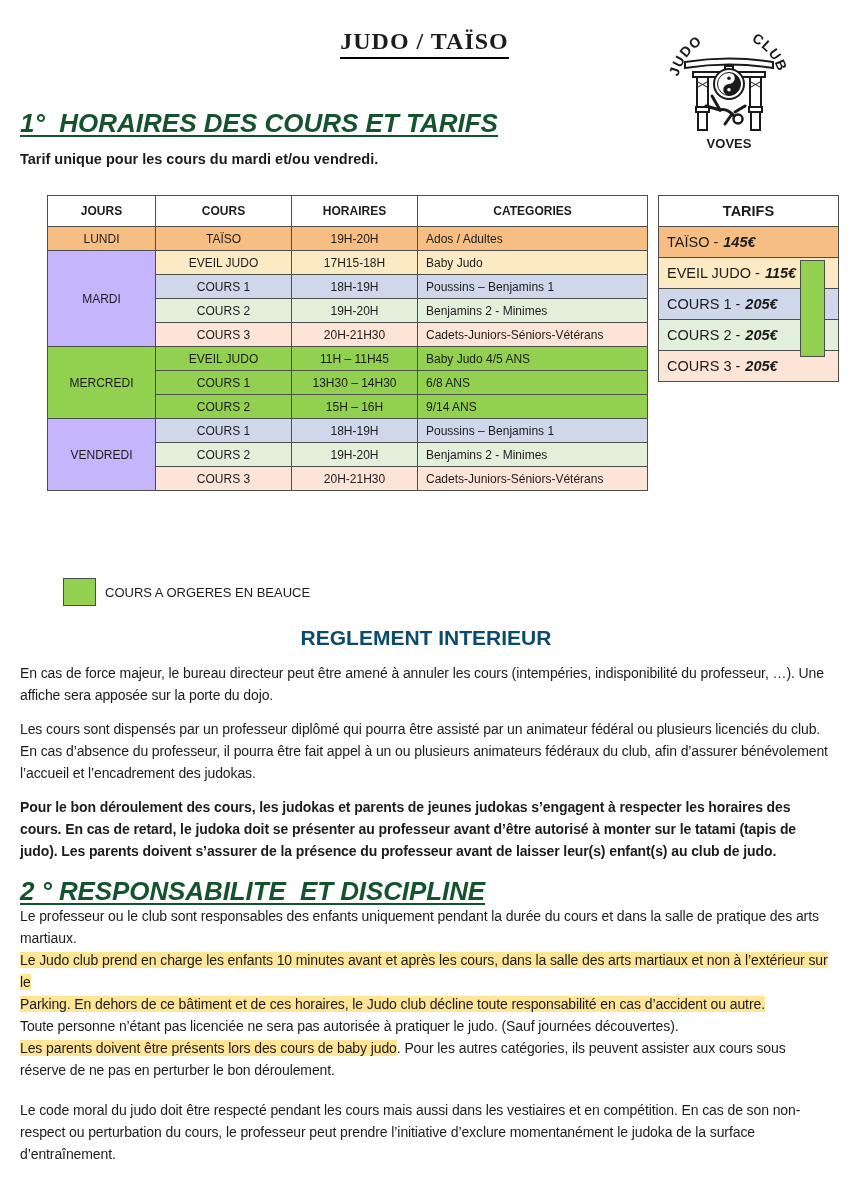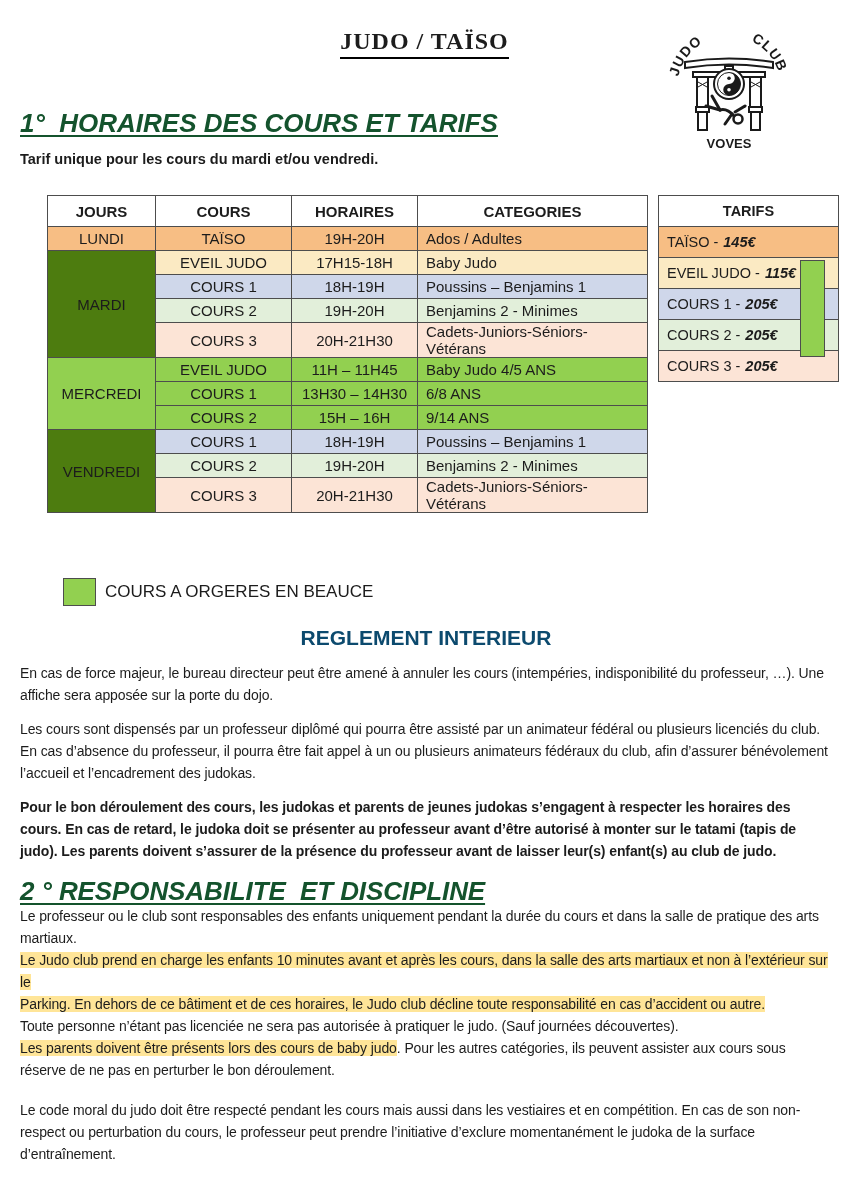--- a/index.html
+++ b/index.html
@@ -36,21 +36,21 @@
     text-decoration-thickness:1.5px;
     white-space:pre-wrap;
   }
   .h-sec1 { position:absolute; left:20px; top:108px; }
 
   .intro { position:absolute; left:20px; top:151px; font-weight:bold; font-size:14.5px; }
 
   
   table.sched {
     position:absolute; left:47px; top:195px;
-    border-collapse:collapse; font-size:15px;
+    border-collapse:collapse; font-size:12px;
     table-layout:fixed;
   }
   table.sched th, table.sched td {
     border:1.5px solid #4d4d4d;
     text-align:center; vertical-align:middle;
     padding:0 4px; overflow:hidden;
   }
   table.sched th { height:31px; font-weight:bold; background:#ffffff; }
   table.sched td { height:24px; }
   table.sched td.cat { text-align:left; padding-left:8px; }
@@ -73,26 +73,26 @@
     background:#92D050; border:1.5px solid #4d4d4d;
   }
 
   
   .c-or   { background:#F7BE84; }
   .c-cream{ background:#FBEAC3; }
   .c-bg   { background:#CFD7EA; }
   .c-gl   { background:#E2EFDA; }
   .c-pe   { background:#FCE4D6; }
   .c-gr   { background:#92D050; }
-  .c-day  { background:#4d7c0f; }
+  .c-day  { background:#c4b5fd; }
 
   
   .legend { position:absolute; left:63px; top:578px; display:flex; align-items:center; }
   .legend-swatch { width:33px; height:28px; background:#92D050; border:1.6px solid #4d4d4d; margin-right:9px; }
-  .legend-label { font-size:17px; }
+  .legend-label { font-size:13px; }
 
   
   .bodytext {
     position:absolute; left:20px; top:627px; width:812px;
     font-size:14px; line-height:22px; letter-spacing:-0.1px;
   }
   .bodytext p { margin:0 0 12px; }
   .bodytext p.tight { margin-bottom:0; }
   .bodytext p.mb18 { margin-bottom:18px; }
   .reg-head {

